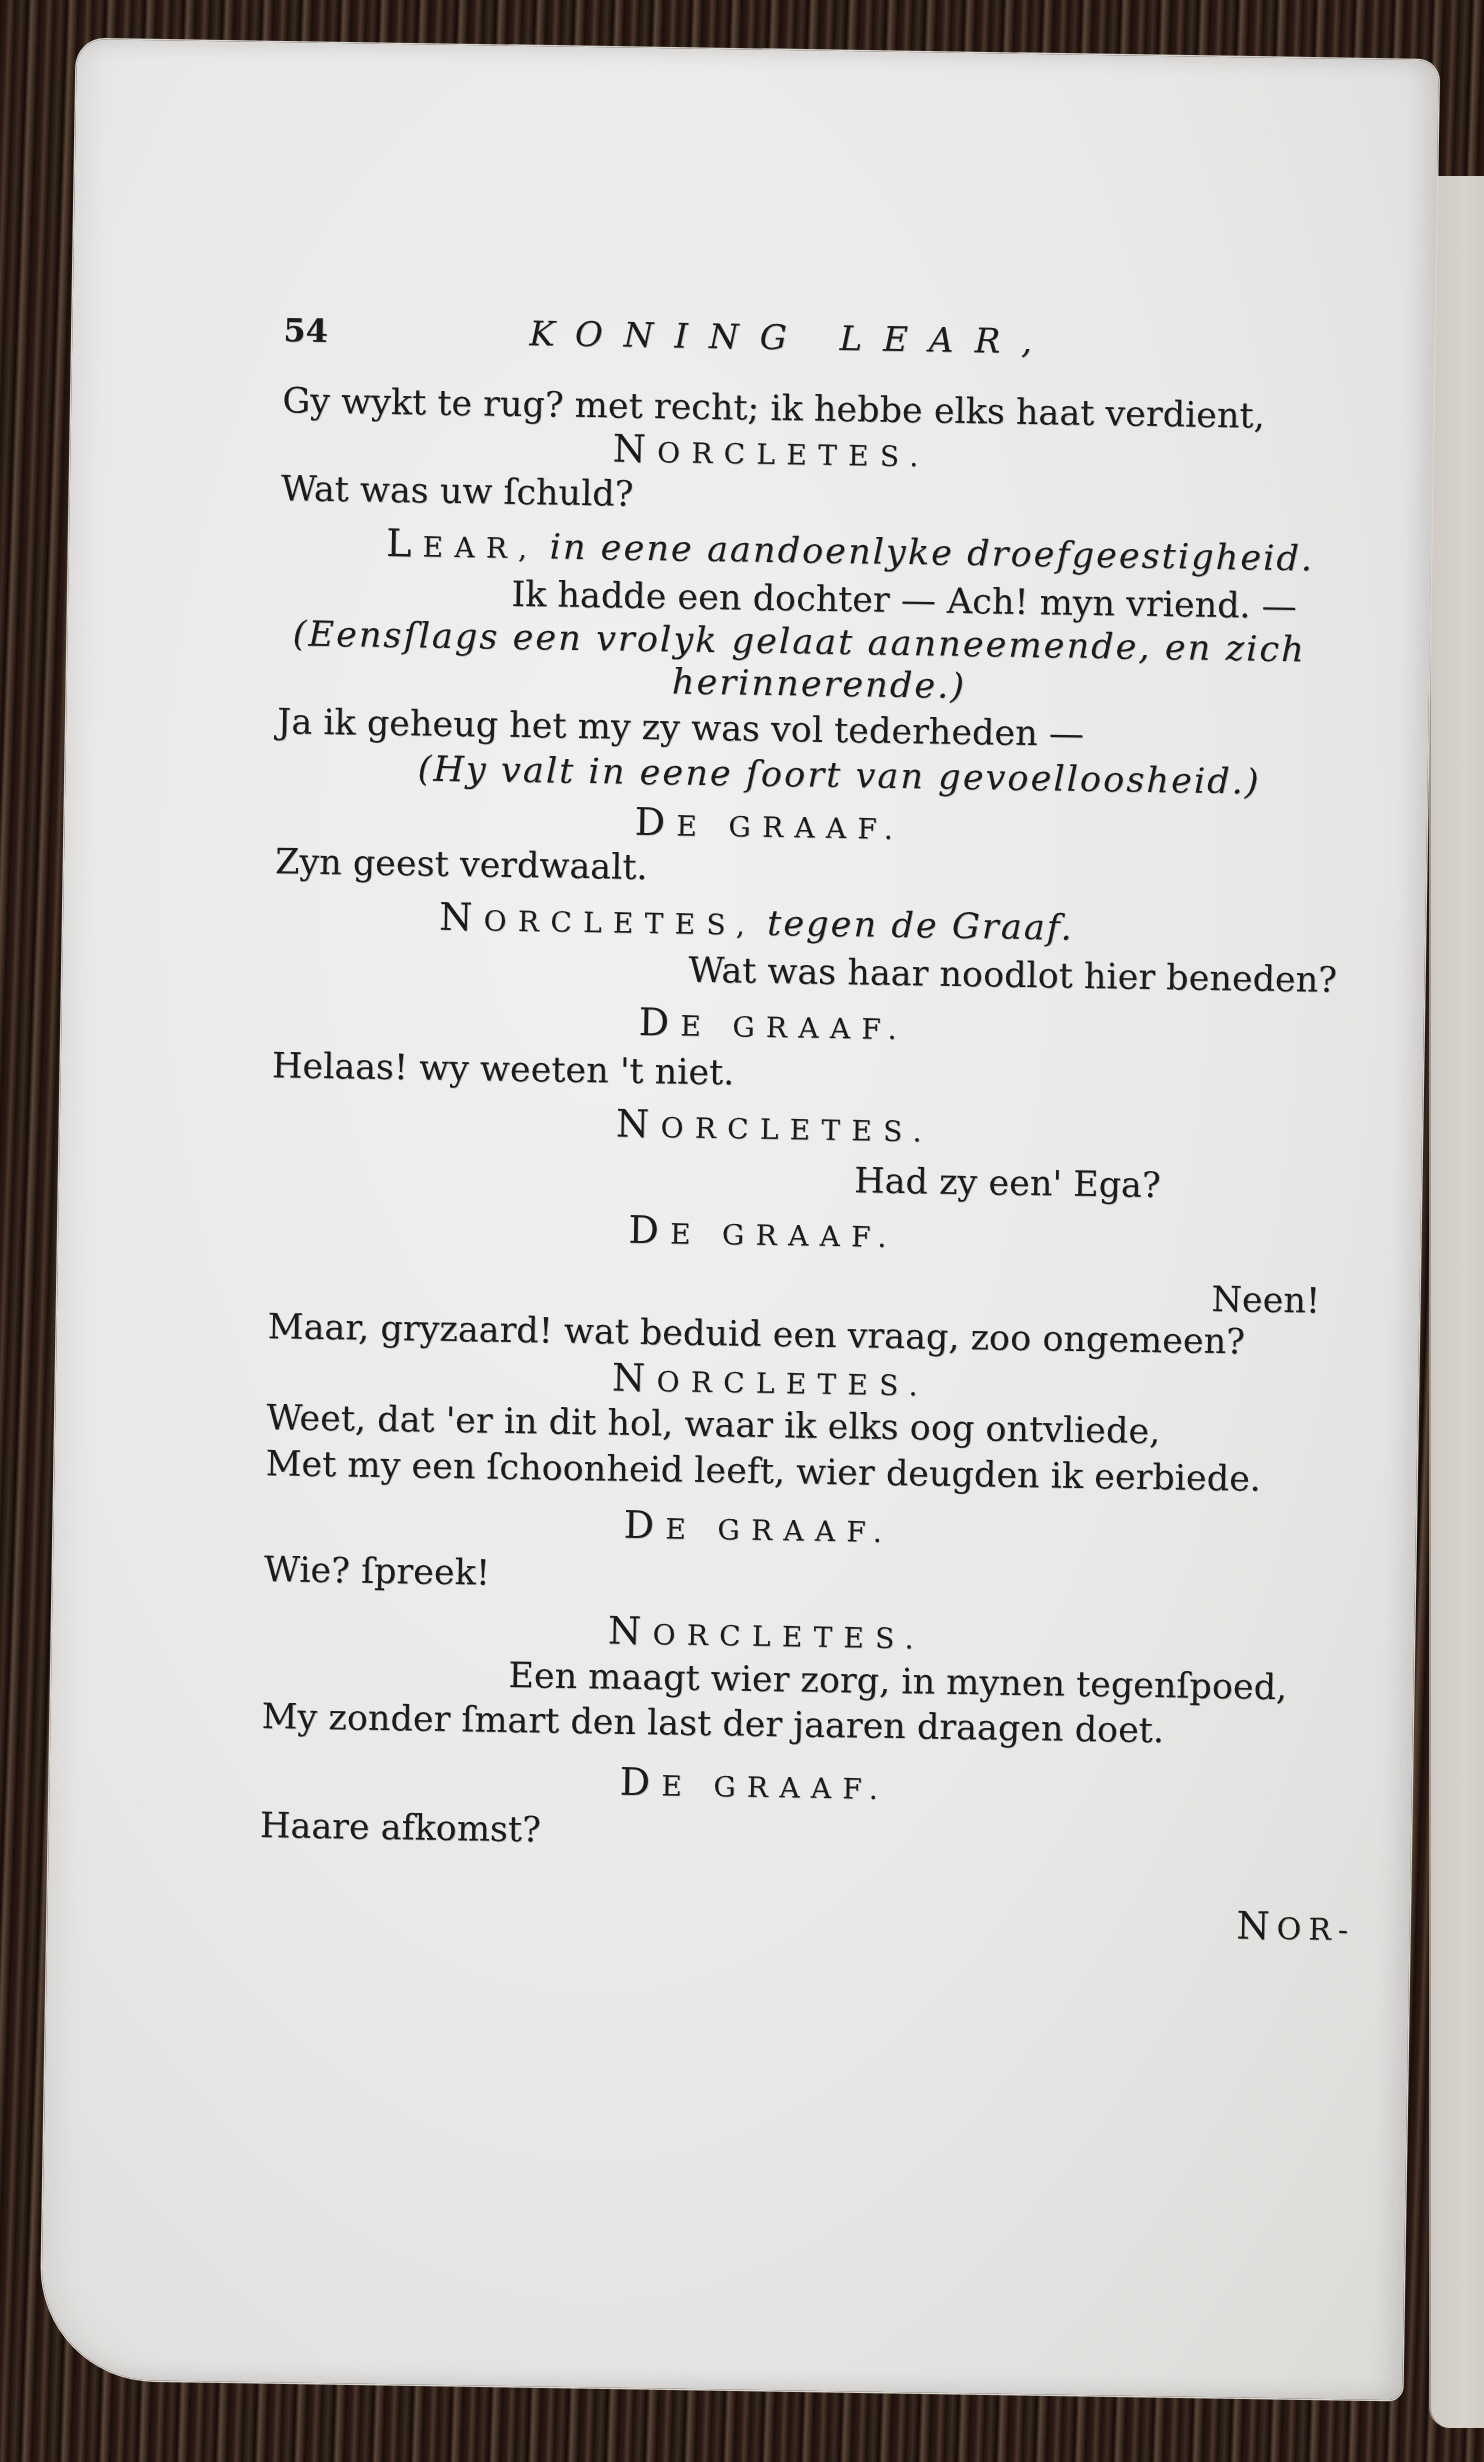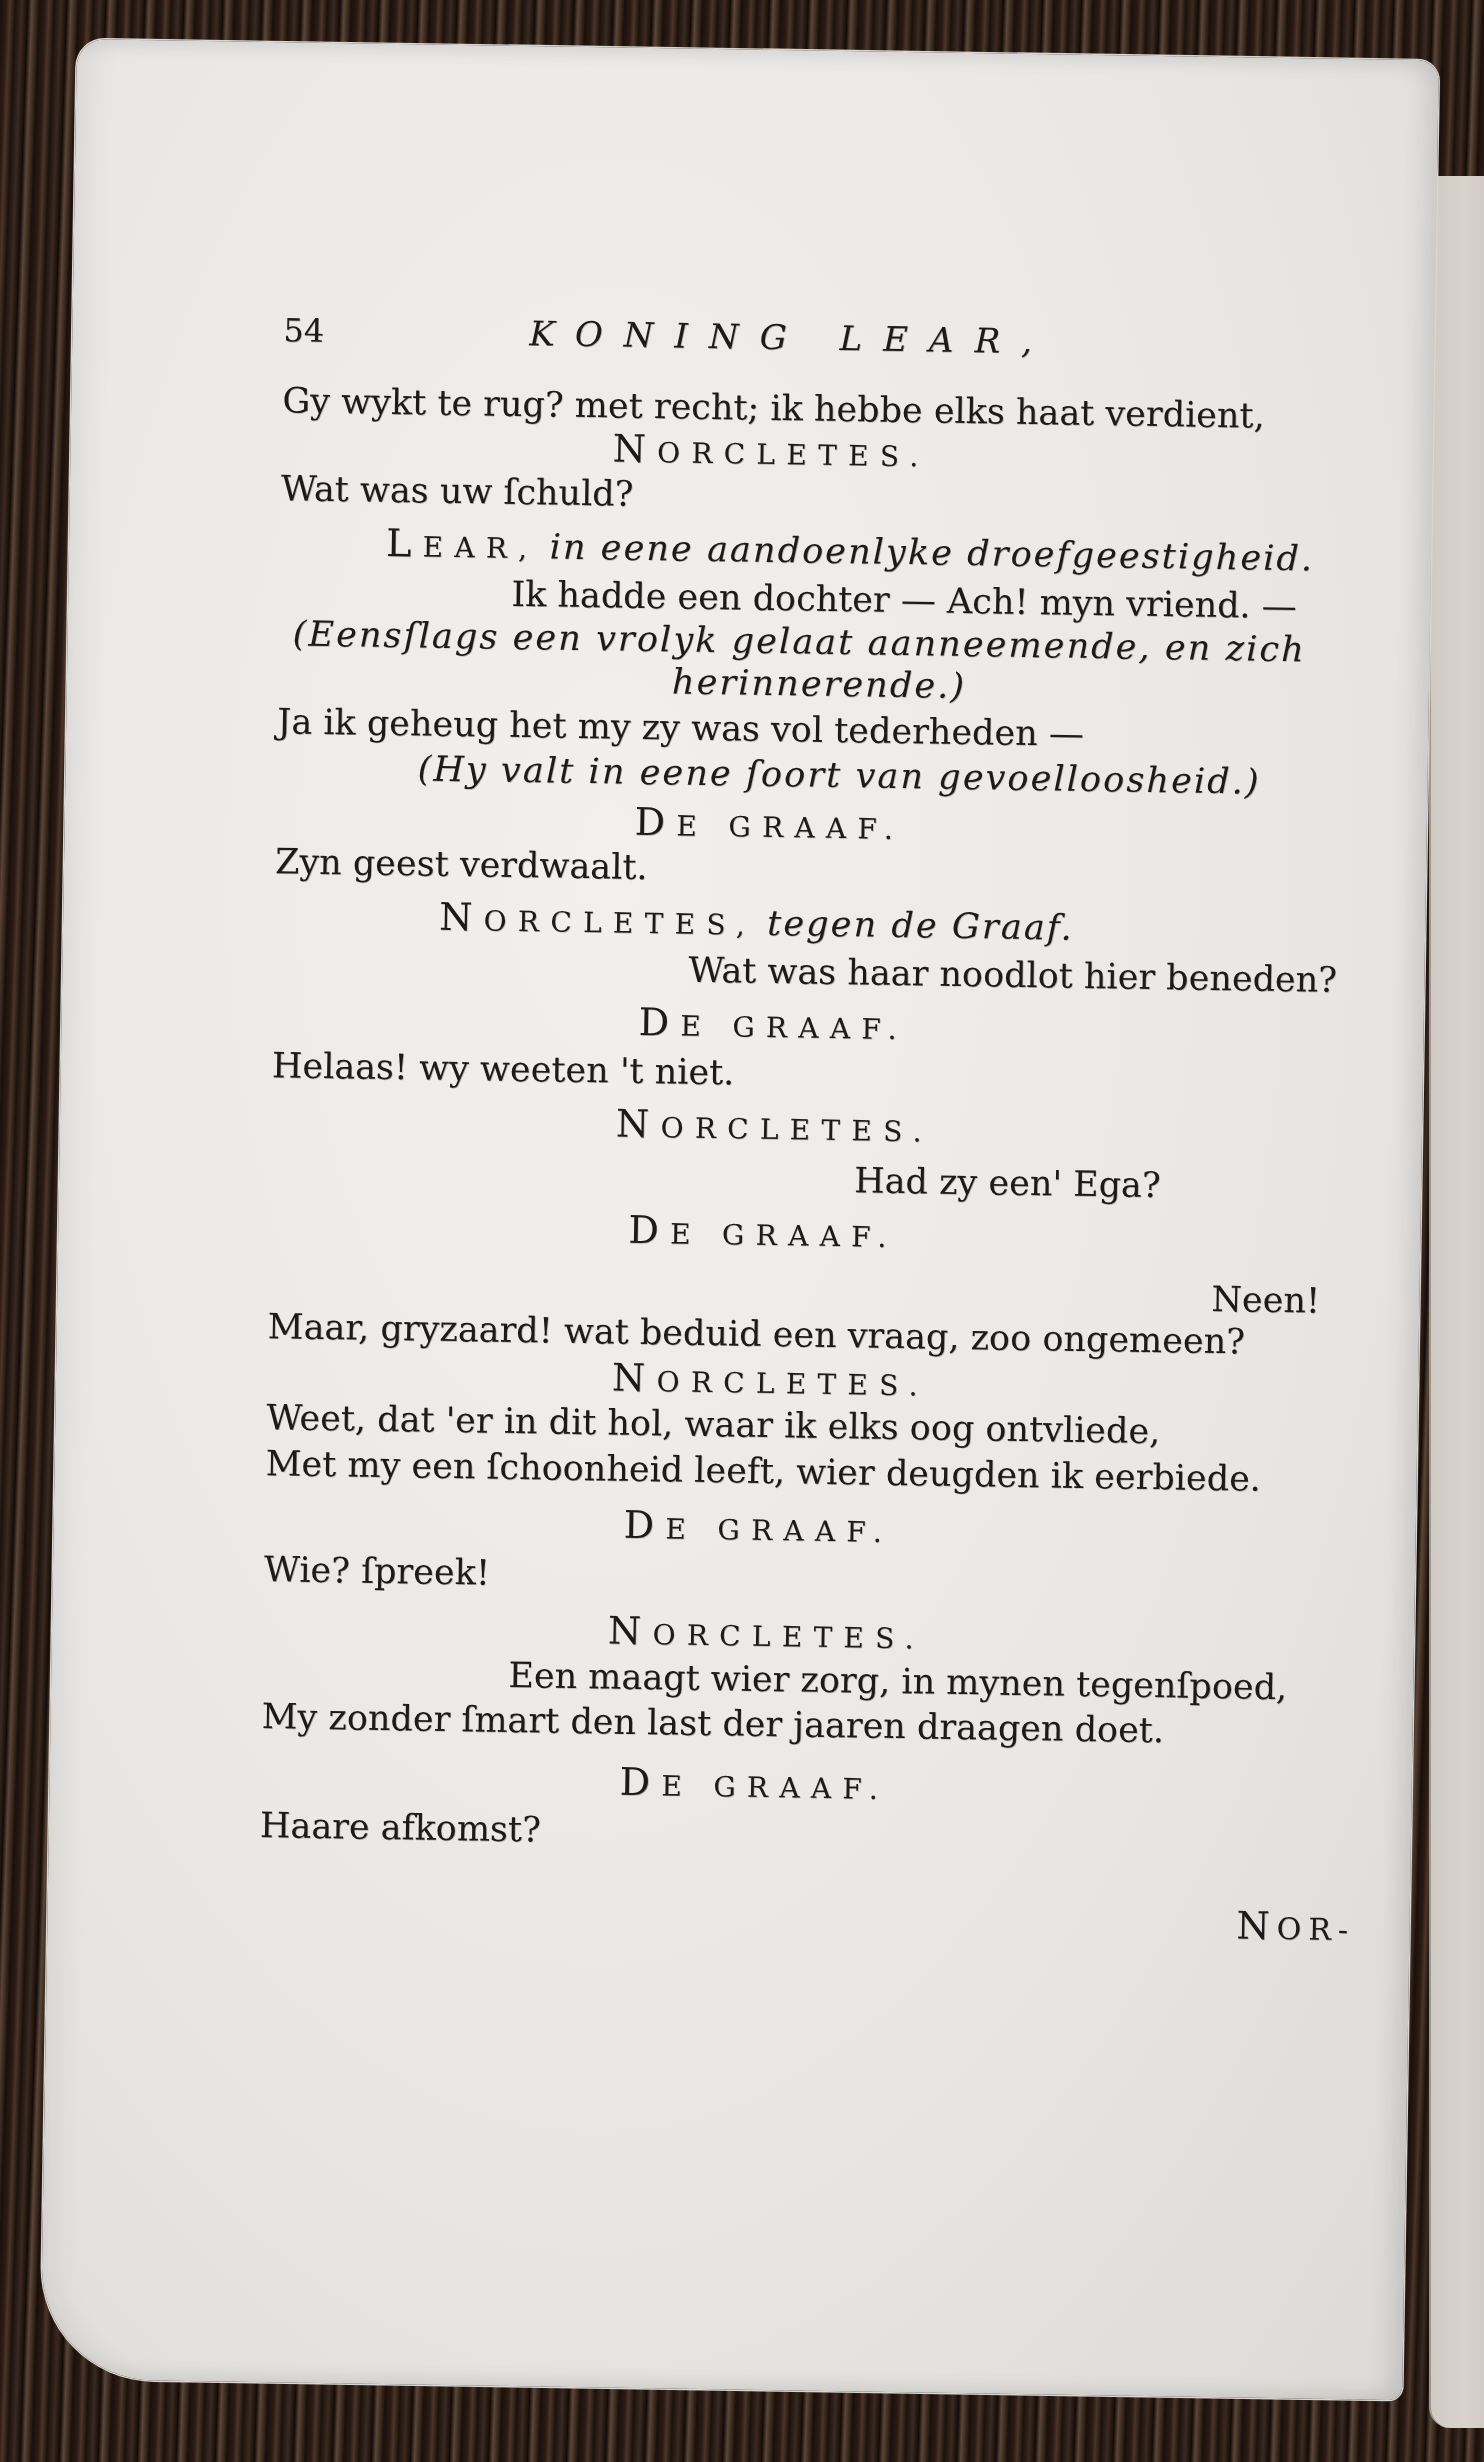--- a/index.html
+++ b/index.html
@@ -55,21 +55,21 @@
       line-height: 42px;
       text-shadow: 0.7px 0.7px 0 rgba(0,0,0,0.25);
     }
     .running-head {
       font-style: italic;
       letter-spacing: 21px;
       font-size: 34px;
     }
     .page-number {
       font-size: 32px;
-      font-weight: normal;
+      font-weight: bold;
     }
     .speaker {
       letter-spacing: 11.3px;
       font-size: 28px;
     }
     .speaker .cap {
       font-size: 38px;
     }
     .stage {
       font-style: italic;

